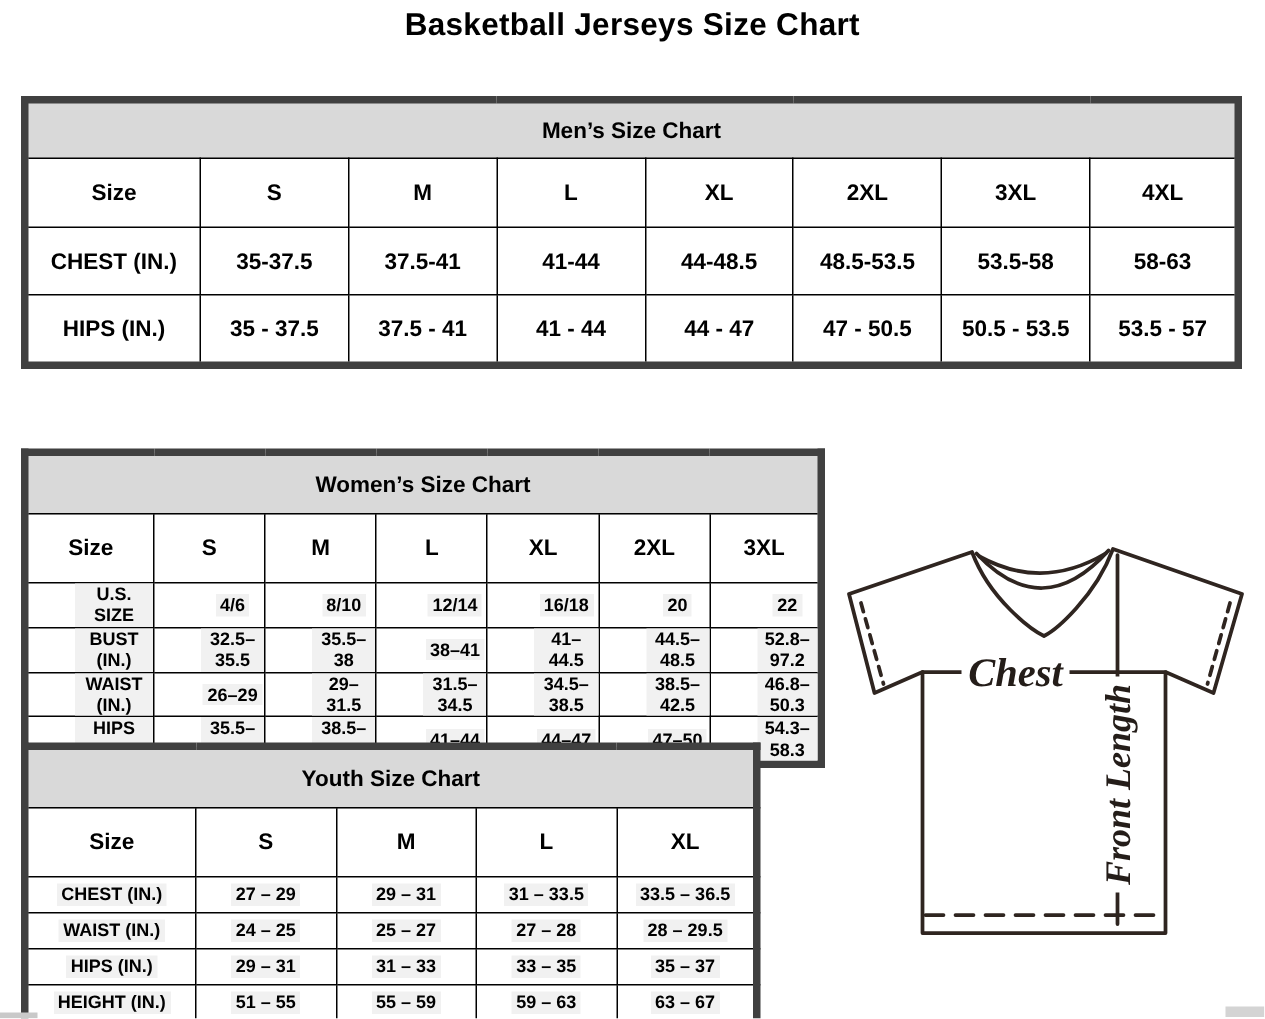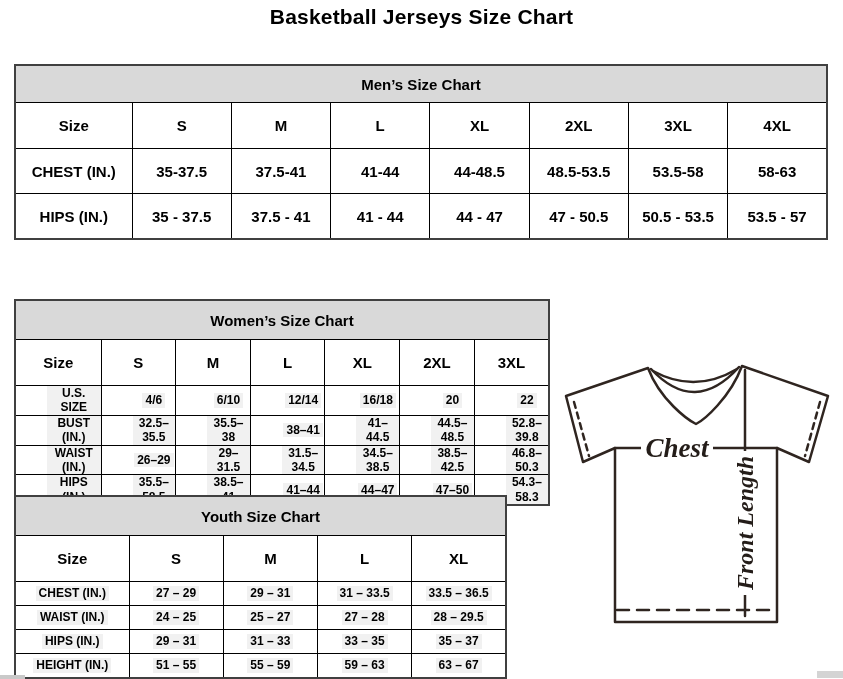--- a/index.html
+++ b/index.html
@@ -7,21 +7,21 @@
     position:relative;width:843px;height:679px;background:#ffffff;
     font-family:"Liberation Sans","DejaVu Sans",sans-serif;color:#000;
     overflow:hidden;
   }
   #page-title{
     position:absolute;top:5px;left:0;width:843px;text-align:center;
     font-size:21px;font-weight:bold;letter-spacing:0.2px;
   }
   table{
     position:absolute;border-collapse:collapse;table-layout:fixed;
-    border:2px solid #404040;font-weight:bold;
+    border:5px solid #404040;font-weight:bold;
   }
   th,td{border:1px solid #000;text-align:center;vertical-align:middle;padding:0;}
   .band th{background:#d9d9d9;font-size:15px;}
   
   #mens-table{left:14px;top:64px;width:814px;font-size:15px;}
   #mens-table .band th{height:36px;}
   #mens-table .size-row td{height:45px;}
   #mens-table .data-row td{height:44px;}
   
   #womens-table{left:14px;top:299px;width:536px;}
@@ -111,34 +111,34 @@
         <td>S</td>
         <td>M</td>
         <td>L</td>
         <td>XL</td>
         <td>2XL</td>
         <td>3XL</td>
       </tr>
       <tr class="data-row">
         <td><span class="hl">U.S. SIZE</span></td>
         <td><span class="hl">4/6</span></td>
-        <td><span class="hl">6/10</span></td>
+        <td><span class="hl">8/10</span></td>
         <td><span class="hl">12/14</span></td>
         <td><span class="hl">16/18</span></td>
         <td><span class="hl">20</span></td>
         <td><span class="hl">22</span></td>
       </tr>
       <tr class="data-row">
         <td><span class="hl">BUST (IN.)</span></td>
         <td><span class="hl">32.5–35.5</span></td>
         <td><span class="hl">35.5–38</span></td>
         <td><span class="hl">38–41</span></td>
         <td><span class="hl">41–44.5</span></td>
         <td><span class="hl">44.5–48.5</span></td>
-        <td><span class="hl">52.8–39.8</span></td>
+        <td><span class="hl">52.8–97.2</span></td>
       </tr>
       <tr class="data-row">
         <td><span class="hl">WAIST (IN.)</span></td>
         <td><span class="hl">26–29</span></td>
         <td><span class="hl">29–31.5</span></td>
         <td><span class="hl">31.5–34.5</span></td>
         <td><span class="hl">34.5–38.5</span></td>
         <td><span class="hl">38.5–42.5</span></td>
         <td><span class="hl">46.8–50.3</span></td>
       </tr>

